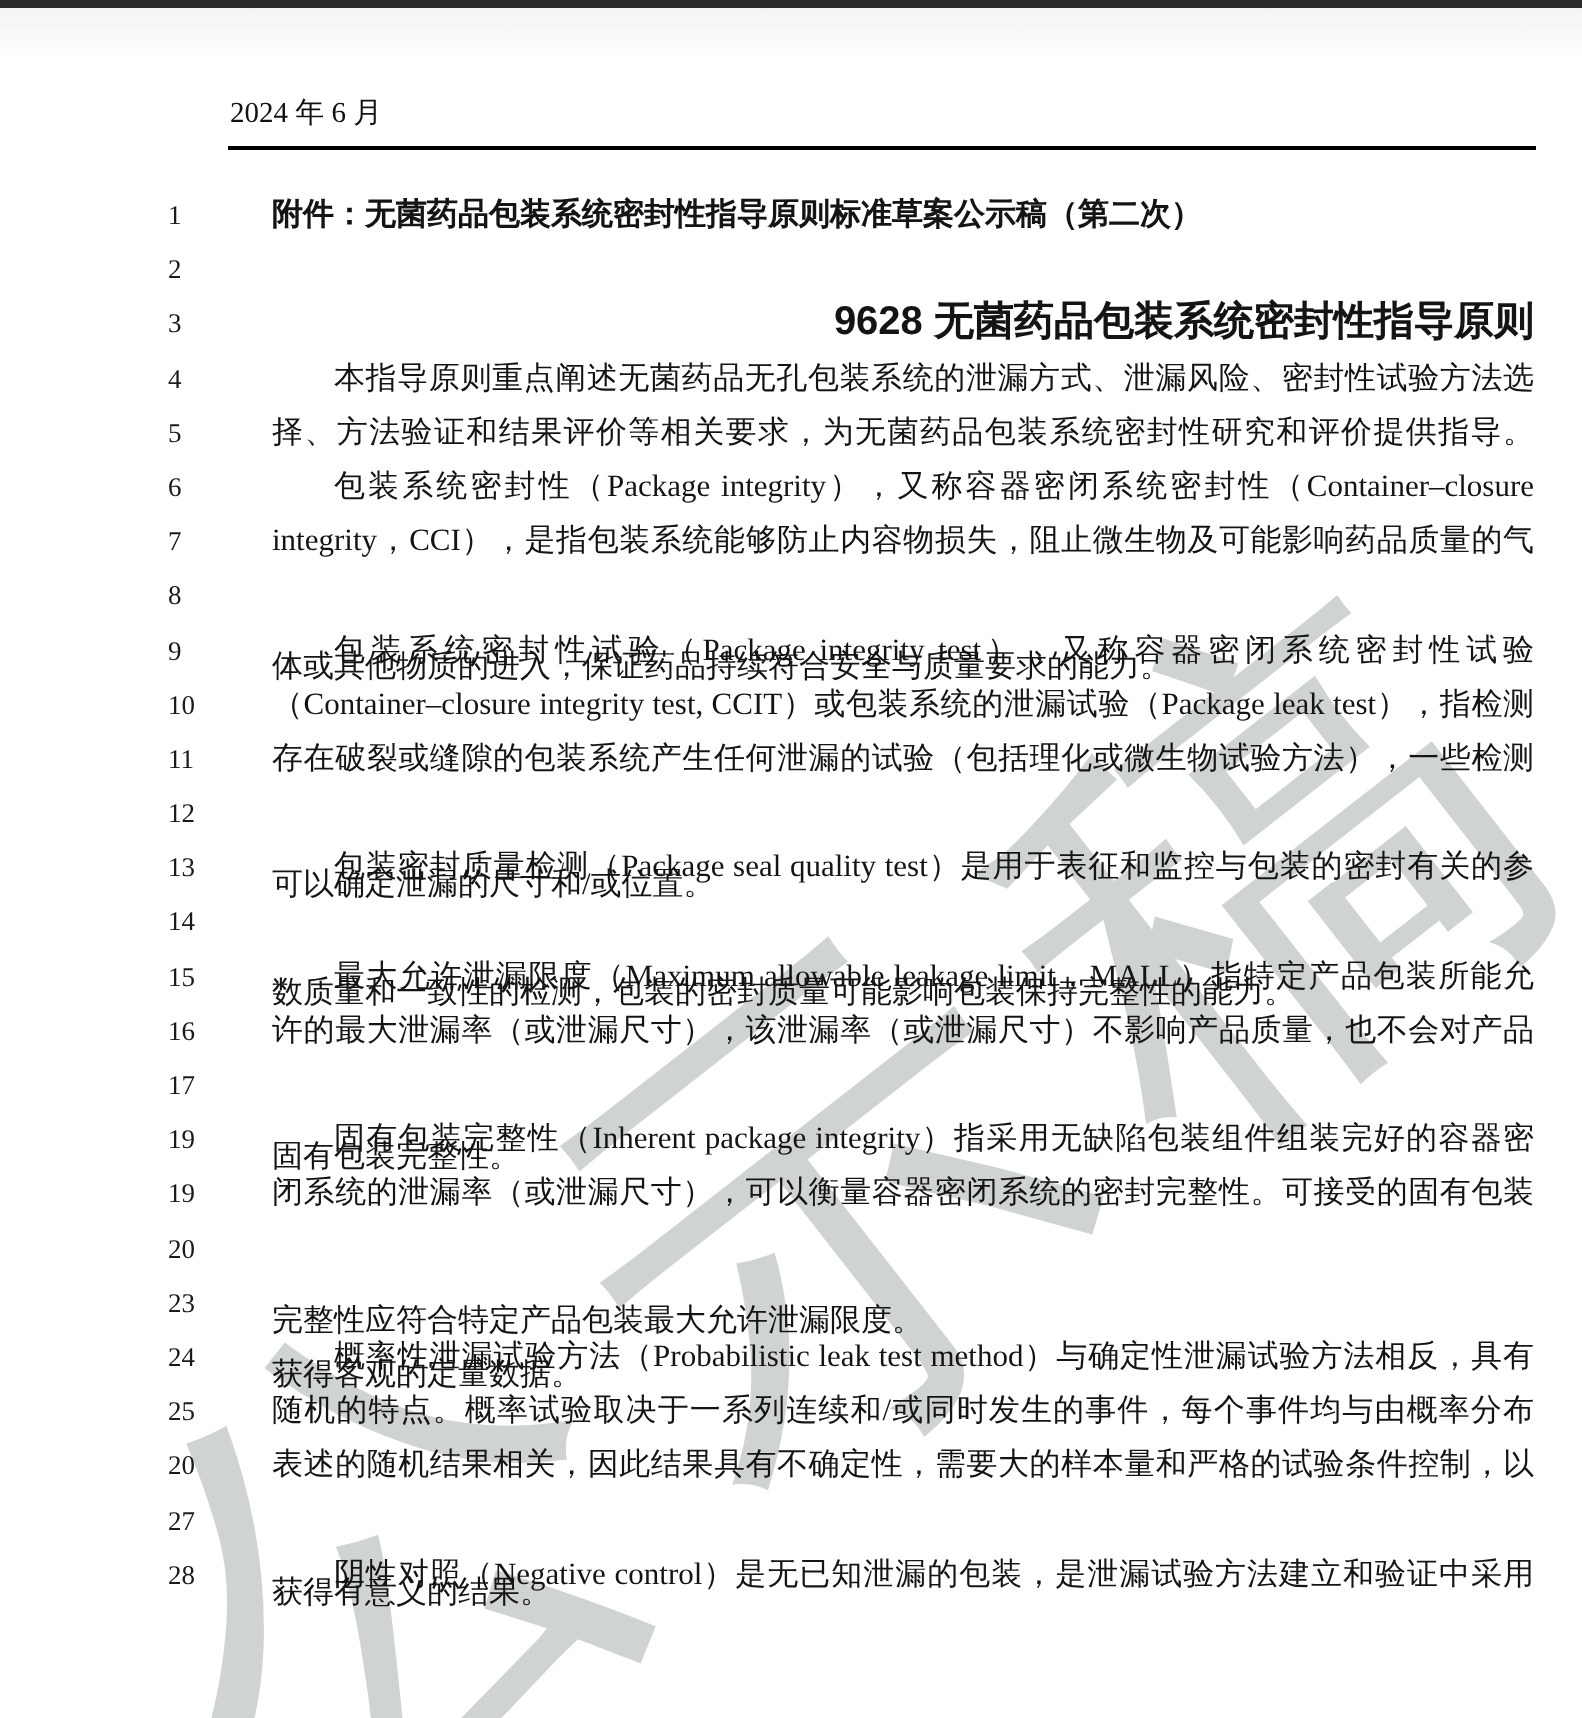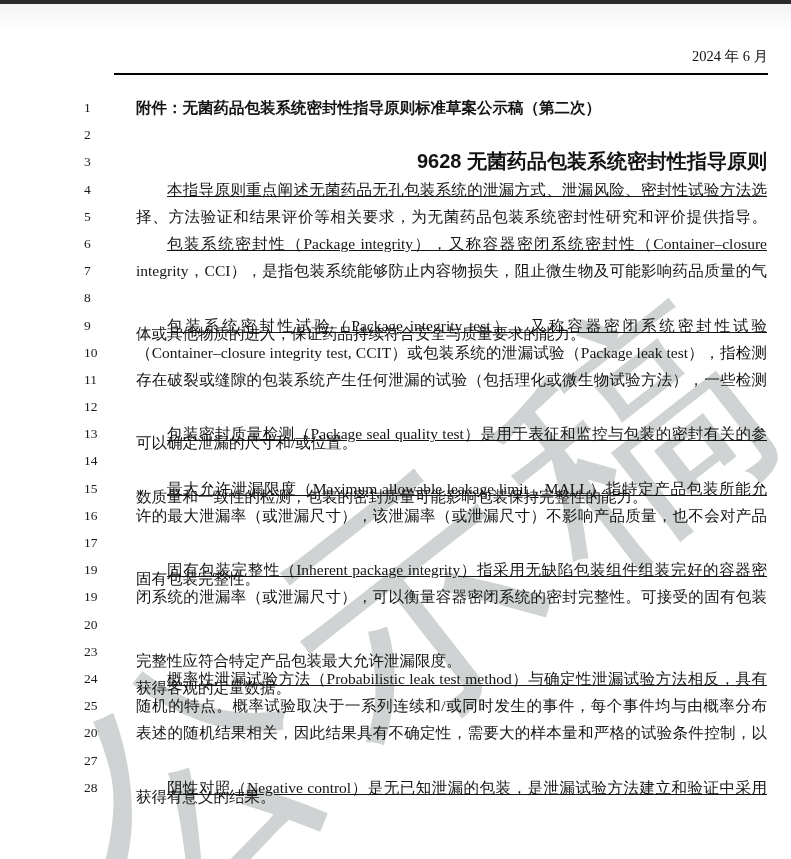--- a/index.html
+++ b/index.html
@@ -22,21 +22,21 @@
   .watermark {
     position: absolute; left: 425px; top: 596px;
     transform: translate(-50%, -50%) rotate(-38deg);
     font-size: 250px; letter-spacing: 28px; white-space: nowrap;
     color: rgba(118, 125, 125, 0.34);
     font-family: "Liberation Serif", "DejaVu Serif", serif;
     z-index: 0; pointer-events: none;
   }
   .date {
     position: absolute; left: 115px; top: 43px; width: 653px;
-    text-align: right; font-size: 14.5px; color: #111;
+    text-align: left; font-size: 14.5px; color: #111;
     z-index: 1;
   }
   .rule {
     position: absolute; left: 114px; top: 69px; width: 654px; height: 2px;
     background: #000; z-index: 1;
   }
   .lines {
     position: absolute; left: 84px; top: 90px; width: 683px;
     z-index: 1;
   }
@@ -50,21 +50,21 @@
   }
   .txt { flex: 1 1 auto; min-width: 0; color: #141414; padding-left: 18px; }
   .row.h1 .txt {
     font-weight: bold; font-size: 15.5px;
     font-family: "Liberation Sans", "DejaVu Sans", sans-serif;
   }
   .row.title .txt {
     font-weight: bold; text-align: right; font-size: 20px;
     font-family: "Liberation Sans", "DejaVu Sans", sans-serif;
   }
-  .row.indent .txt { text-indent: 31px; text-decoration: underline; }
+  .row.indent .txt { text-indent: 31px; }
   .row.full .txt { text-align: justify; text-align-last: justify; }
   .row.end .txt { text-align: left; margin-top: 36px; }
 </style>
 </head>
 <body>
 
 <div class="screen">
   <div class="topbar"></div>
   <div class="page">
     <div class="watermark">公示稿</div>

